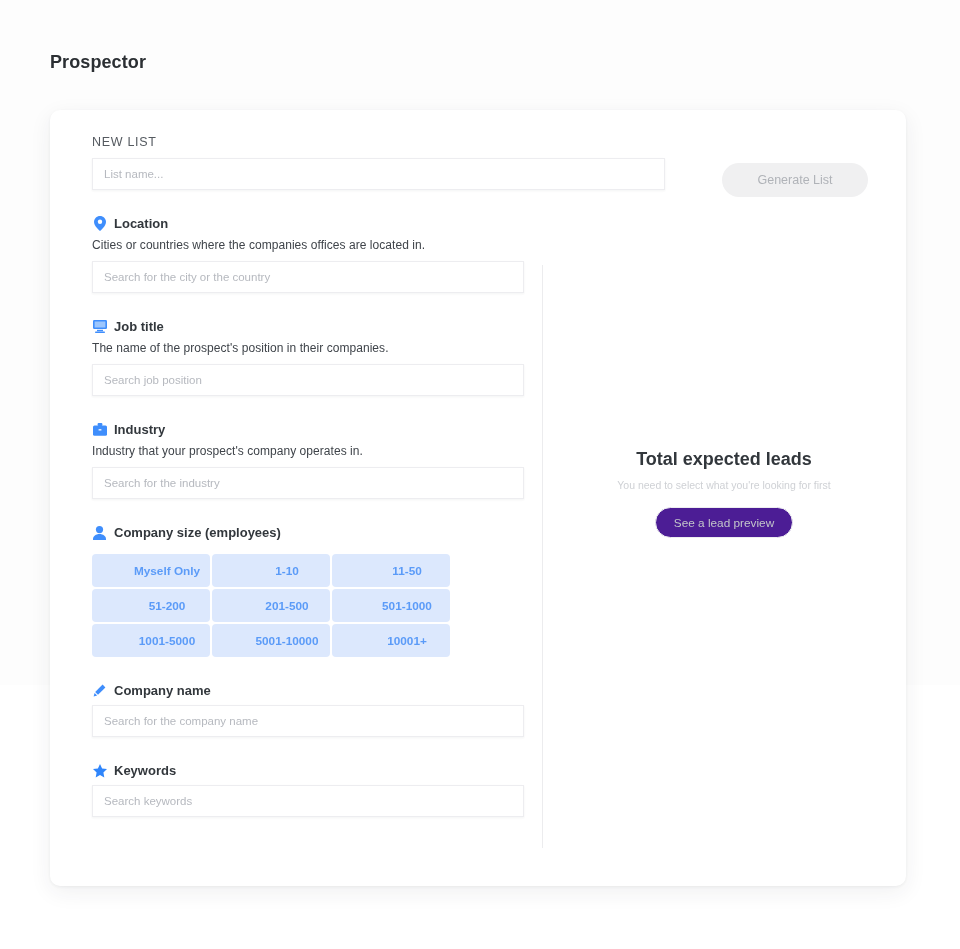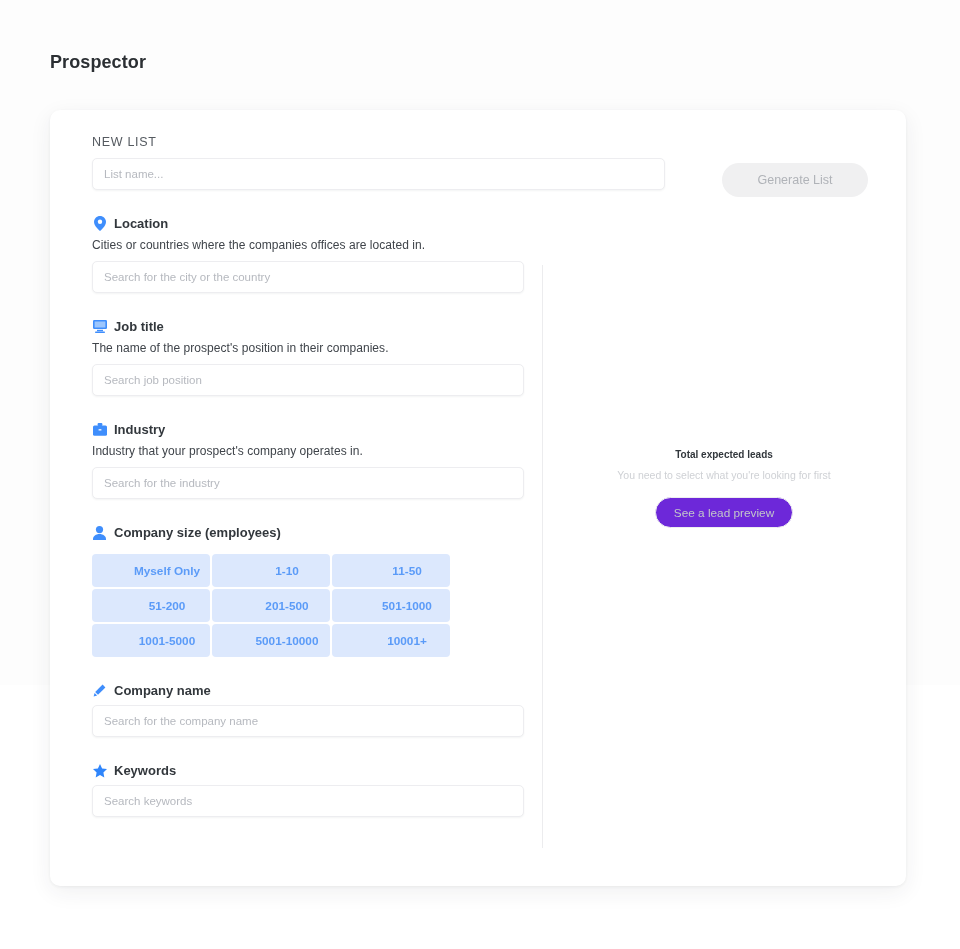--- a/index.html
+++ b/index.html
@@ -32,21 +32,21 @@
 
   .left-col { position: absolute; left: 42px; top: 25px; width: 440px; }
 
   .new-list-label {
     font-size: 12.5px; color: #555a60; letter-spacing: .7px;
     margin-bottom: 9px;
   }
 
   .text-input {
     display: block; width: 100%; height: 32px;
-    background: #fff; border: 1px solid #ededf0; border-radius: 5px;
+    background: #fff; border: 1px solid #ededf0; border-radius: 0;
     box-shadow: 0 1px 2px rgba(45,50,60,.055);
     padding: 0 11px; font-size: 11.5px; color: #3b4045;
     font-family: "Liberation Sans", sans-serif;
   }
   .text-input::placeholder { color: #b6b9bf; }
   .input-wide { width: 573px; }
   .input-narrow { width: 432px; }
 
   .generate-btn {
     position: absolute; left: 672px; top: 53px;
@@ -83,25 +83,25 @@
     font-family: "Liberation Sans", sans-serif; cursor: pointer; padding-left: 32px;
   }
 
   .right-col {
     position: absolute; left: 492px; top: 155px;
     width: 364px; height: 583px;
   }
   .leads-block {
     position: absolute; left: 0; right: 0; top: 184px; text-align: center;
   }
-  .leads-title { font-size: 10px; font-weight: bold; color: #32373c; }
+  .leads-title { font-size: 18px; font-weight: bold; color: #32373c; }
   .leads-sub { font-size: 10.5px; color: #cfd1d5; margin-top: 9px; }
   .preview-btn {
     margin-top: 16px; width: 138px; height: 31px;
-    background: #6d28d9; border: 1px solid #ededf0; border-radius: 16px;
+    background: #4c1d95; border: 1px solid #ededf0; border-radius: 16px;
     color: #c3c6ca; font-size: 11.8px;
     font-family: "Liberation Sans", sans-serif; cursor: pointer;
   }
 </style>
 </head>
 <body>
 
 <div class="page">
 
   <div class="page-title">Prospector</div>

